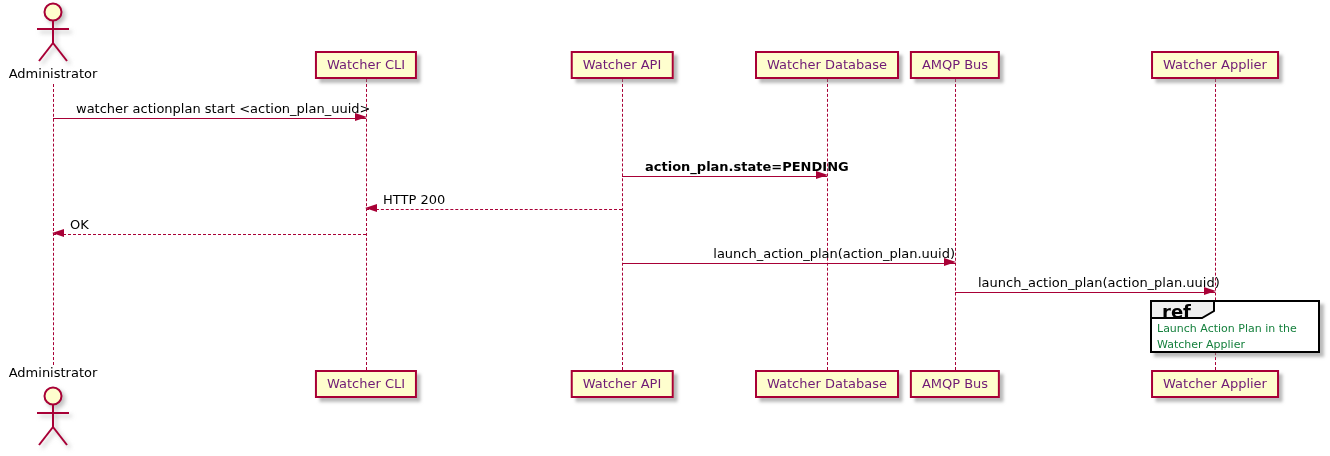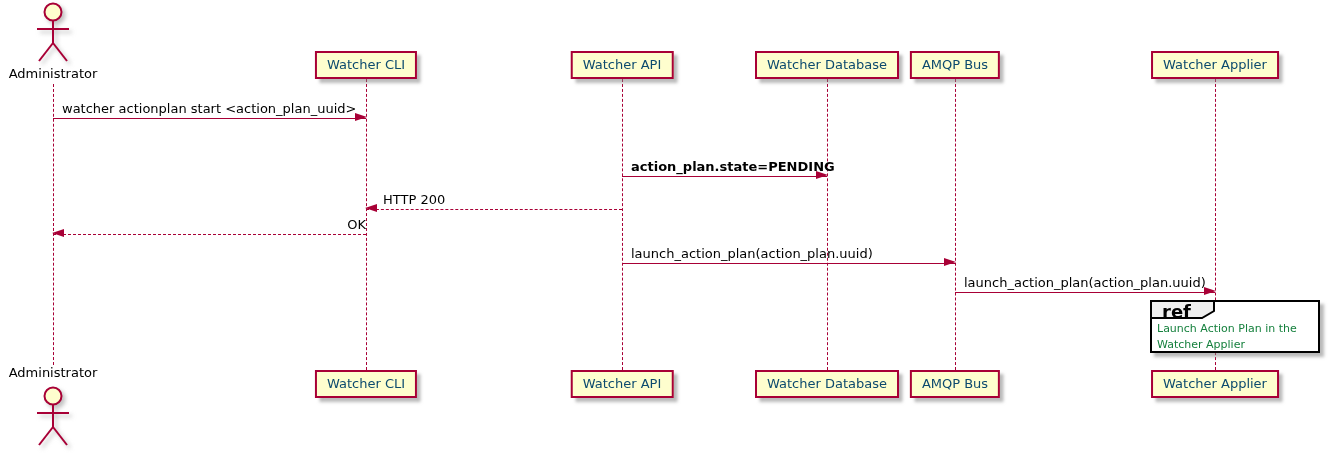--- a/index.html
+++ b/index.html
@@ -6,32 +6,32 @@
   body{width:1330px;height:456px;position:relative;overflow:hidden;
        font-family:"DejaVu Sans","Liberation Sans",sans-serif;}
   .canvas{position:absolute;left:0;top:0;width:1330px;height:389px;background:#ffffff;}
 
   
   .lifeline{position:absolute;width:0;border-left:1px dashed #A80036;}
 
   
   .pbox{position:absolute;transform:translateX(-50%);
         background:#FEFECE;border:2px solid #A80036;
-        padding:4px 10px;font-size:13px;line-height:16px;color:#0c4a6e;
+        padding:4px 10px;font-size:13px;line-height:16px;color:#701a75;
         white-space:nowrap;box-shadow:4px 4px 3px rgba(130,130,130,0.55);}
 
   
   .actor-figure{position:absolute;filter:drop-shadow(3px 3px 2px rgba(130,130,130,0.5));}
   .actor-label{position:absolute;width:160px;transform:translateX(-50%);
                text-align:center;font-size:13px;color:#000;white-space:nowrap;}
 
   
   .msg{position:absolute;}
   .msg-label{font-size:13px;line-height:16px;height:17px;color:#000;white-space:nowrap;}
-  .msg.dir-right .msg-label{margin-left:9px;}
+  .msg.dir-right .msg-label{margin-left:23px;text-align:right;}
   .msg.dir-left  .msg-label{margin-left:17px;}
   .msg-line{height:0;border-top:1.4px solid #A80036;}
   .msg.dashed .msg-line{border-top-style:dashed;}
   .arr{position:absolute;top:12px;width:0;height:0;border-style:solid;}
   .arr-right{right:-1px;border-width:4.5px 0 4.5px 12px;
              border-color:transparent transparent transparent #A80036;}
   .arr-left{left:-1px;border-width:4.5px 12px 4.5px 0;
             border-color:transparent #A80036 transparent transparent;}
 
   
@@ -81,21 +81,21 @@
     <div class="msg-line"></div>
     <div class="arr arr-right"></div>
   </div>
 
   <div class="msg dir-left dashed" style="left:366px;top:192px;width:256px;">
     <div class="msg-label">HTTP 200</div>
     <div class="msg-line"></div>
     <div class="arr arr-left"></div>
   </div>
 
-  <div class="msg dir-left dashed" style="left:53px;top:217px;width:313px;text-align:right;">
+  <div class="msg dir-left dashed" style="left:53px;top:217px;width:313px;">
     <div class="msg-label">OK</div>
     <div class="msg-line"></div>
     <div class="arr arr-left"></div>
   </div>
 
   <div class="msg dir-right" style="left:622px;top:246px;width:333px;">
     <div class="msg-label">launch_action_plan(action_plan.uuid)</div>
     <div class="msg-line"></div>
     <div class="arr arr-right"></div>
   </div>

